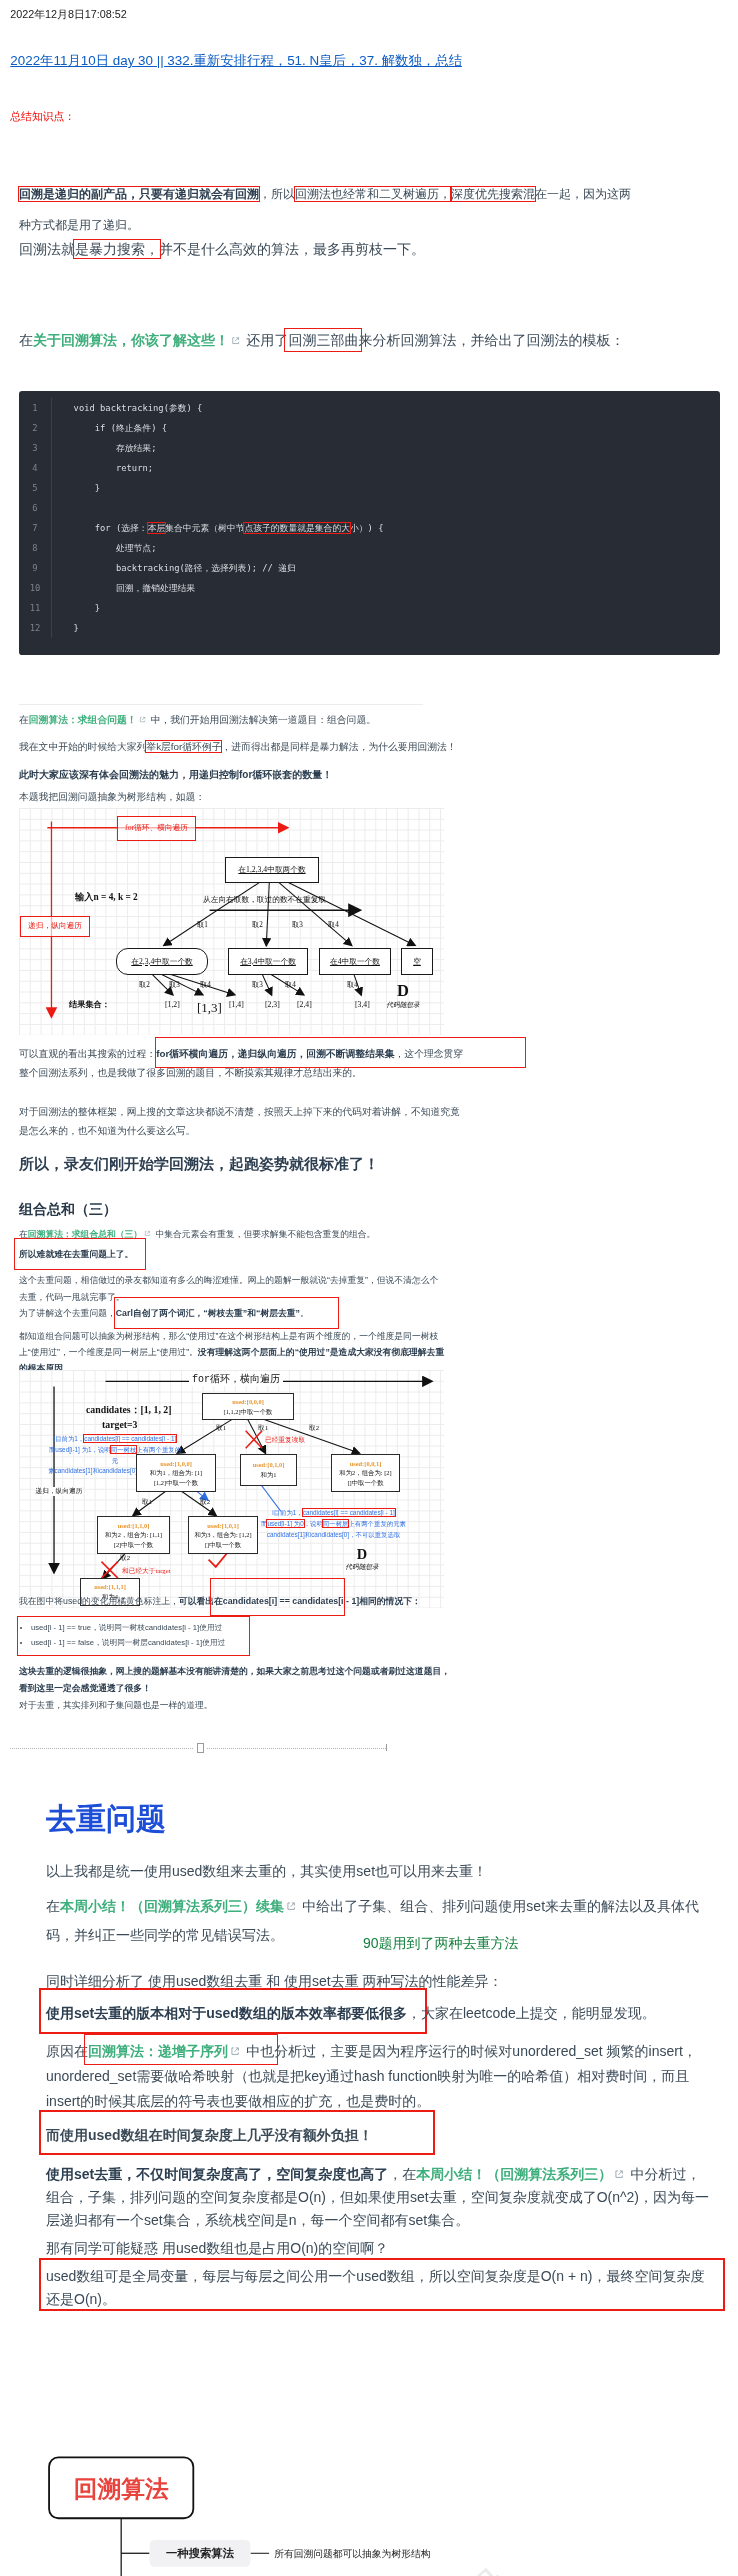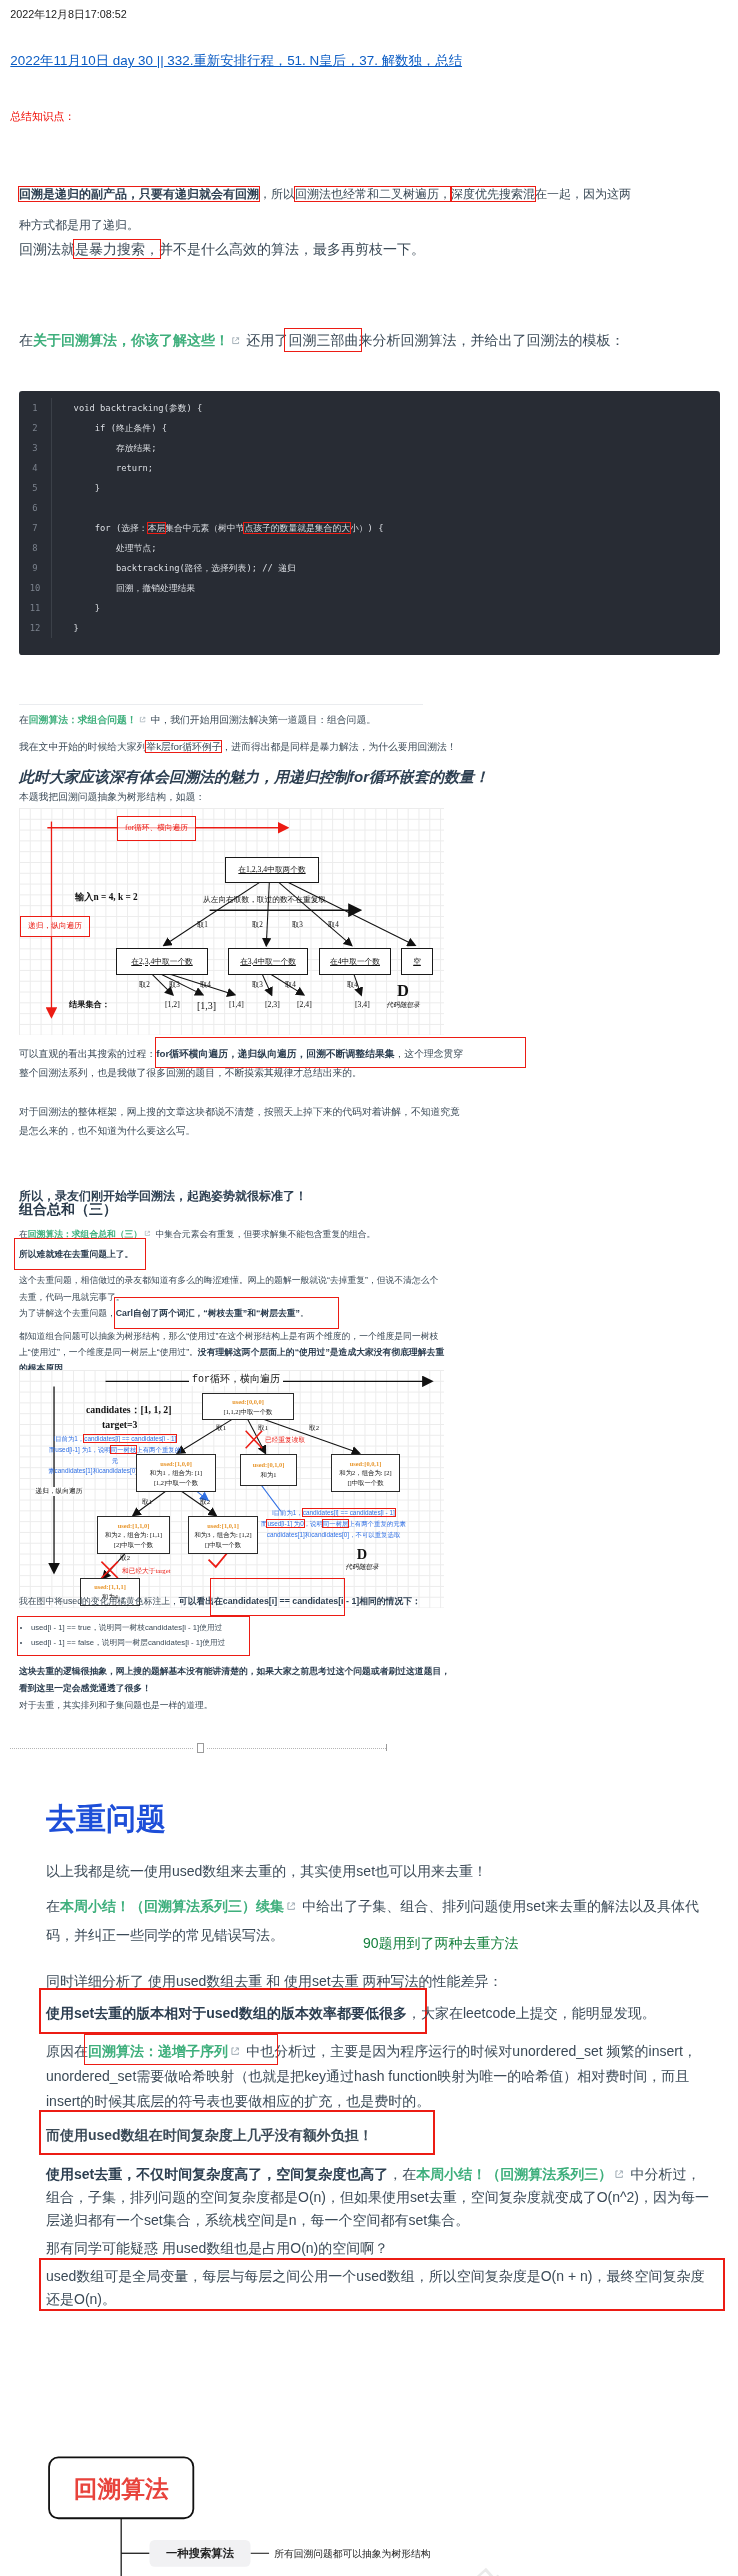--- a/index.html
+++ b/index.html
@@ -130,21 +130,21 @@
   <div class="abs" style="left:19px;top:704px;width:404px;border-top:0.5px solid #eaecef;"></div>
 
   <div class="abs" style="left:19px;top:714px;font-size:9.8px;">
     <span>在</span><span class="green-link">回溯算法：求组合问题！</span><span class="ext-icon"><svg width="7.2" height="7.2" viewBox="0 0 16 16">
           <path d="M6 3H3v10h10v-3M9 3h4v4M13 3L7 9" stroke="#9aa7b0" fill="none" stroke-width="1.5"></path>
         </svg></span><span> 中，我们开始用回溯法解决第一道题目：组合问题。</span>
   </div>
   <div class="abs" style="left:19px;top:741px;font-size:9.8px;">
     <span>我在文中开始的时候给大家列</span><span class="rb2">举k层for循环例子</span><span>，进而得出都是同样是暴力解法，为什么要用回溯法！</span>
   </div>
-  <div class="abs bold" style="left:19px;top:768px;font-size:15px;font-style:italic;">此时大家应该深有体会回溯法的魅力，用递归控制for循环嵌套的数量！</div>
+  <div class="abs bold" style="left:19px;top:768px;font-size:10px;">此时大家应该深有体会回溯法的魅力，用递归控制for循环嵌套的数量！</div>
   <div class="abs" style="left:19px;top:791px;font-size:9.8px;">本题我把回溯问题抽象为树形结构，如题：</div>
 
   <div class="abs grid" style="left:19px;top:808px;width:425px;height:227px;">
     <svg class="abs" style="left:0;top:0;" width="425" height="227" viewBox="0 0 825 440">
       <defs>
         <marker id="ab" markerWidth="9" markerHeight="9" refX="7" refY="4.5" orient="auto">
             <path d="M0,0L9,4.5L0,9z" fill="#111"></path>
           </marker>
         <marker id="ar" markerWidth="9" markerHeight="9" refX="7" refY="4.5" orient="auto">
             <path d="M0,0L9,4.5L0,9z" fill="#ec1c14"></path>
@@ -172,49 +172,49 @@
     </svg>
     <div class="rlabel" style="left:98px;top:7.7px;width:77px;height:23px;">for循环、横向遍历</div>
     <div class="rlabel" style="left:1px;top:108px;width:68px;height:18.5px;">递归，纵向遍历</div>
     <div class="abs" style="left:56px;top:83px;font-family:'Liberation Serif',serif;font-weight:bold;font-size:9.3px;color:#111;">输入n = 4, k = 2</div>
     <div class="abs" style="left:184px;top:87px;font-family:'Liberation Serif',serif;font-size:7.7px;color:#111;">从左向右取数，取过的数不在重复取</div>
     <div class="tnode" style="left:206px;top:49px;width:92px;height:24px;">在1,2,3,4中取两个数</div>
     <span class="elabel" style="left:178px;top:112px;">取1</span>
     <span class="elabel" style="left:233px;top:112px;">取2</span>
     <span class="elabel" style="left:273px;top:112px;">取3</span>
     <span class="elabel" style="left:309px;top:112px;">取4</span>
-    <div class="tnode" style="left:97px;top:140px;width:90px;height:25px;">在2,3,4中取一个数</div>
+    <div class="tnode" style="left:97px;top:140px;width:90px;height:25px;border-radius:12px;">在2,3,4中取一个数</div>
     <div class="tnode" style="left:209px;top:140px;width:78px;height:25px;text-align:center;">在3,4中取一个数</div>
     <div class="tnode" style="left:300px;top:140px;width:70px;height:25px;">在4中取一个数</div>
     <div class="tnode" style="left:382px;top:140px;width:30px;height:25px;">空</div>
     <span class="elabel" style="left:120px;top:172px;">取2</span>
     <span class="elabel" style="left:150px;top:172px;">取3</span>
     <span class="elabel" style="left:181px;top:172px;">取4</span>
     <span class="elabel" style="left:233px;top:172px;">取3</span>
     <span class="elabel" style="left:266px;top:172px;">取4</span>
     <span class="elabel" style="left:328px;top:172px;">取4</span>
     <span class="abs" style="left:50px;top:191px;font-family:'Liberation Serif',serif;font-weight:bold;font-size:8.2px;color:#111;">结果集合：</span>
     <span class="elabel" style="left:146px;top:192px;font-size:7.7px;">[1,2]</span>
-    <span class="elabel" style="left:178px;top:192px;font-size:10px;">[1,3]</span>
+    <span class="elabel" style="left:178px;top:192px;font-size:13px;">[1,3]</span>
     <span class="elabel" style="left:210px;top:192px;font-size:7.7px;">[1,4]</span>
     <span class="elabel" style="left:246px;top:192px;font-size:7.7px;">[2,3]</span>
     <span class="elabel" style="left:278px;top:192px;font-size:7.7px;">[2,4]</span>
     <span class="elabel" style="left:336px;top:192px;font-size:7.7px;">[3,4]</span>
     <div class="logo" style="left:358px;top:173px;width:52px;">
       <div class="d">D</div>
       <div class="nm">代码随想录</div>
     </div>
   </div>
 
   <div class="abs" style="left:19px;top:1045px;width:448px;font-size:9.8px;line-height:18.5px;">
     <span>可以直观的看出其搜索的过程：</span><span class="bold">for循环横向遍历，递归纵向遍历，回溯不断调整结果集</span><span>，这个理念贯穿整个回溯法系列，也是我做了很多回溯的题目，不断摸索其规律才总结出来的。</span>
   </div>
   <div class="redbox" style="left:155px;top:1037px;width:369px;height:29px;"></div>
   <div class="abs" style="left:19px;top:1103px;width:448px;font-size:9.8px;line-height:18.5px;">对于回溯法的整体框架，网上搜的文章这块都说不清楚，按照天上掉下来的代码对着讲解，不知道究竟是怎么来的，也不知道为什么要这么写。</div>
-  <div class="abs bold" style="left:19px;top:1188px;font-size:12px;">所以，录友们刚开始学回溯法，起跑姿势就很标准了！</div>
+  <div class="abs bold" style="left:19px;top:1155px;font-size:15px;">所以，录友们刚开始学回溯法，起跑姿势就很标准了！</div>
 
   <div class="abs bold" style="left:19px;top:1201px;font-size:14px;color:#273849;">组合总和（三）</div>
   <div class="abs" style="left:19px;top:1229px;font-size:8.8px;">
     <span>在</span><span class="green-link">回溯算法：求组合总和（三）</span><span class="ext-icon"><svg width="6.7" height="6.7" viewBox="0 0 16 16">
           <path d="M6 3H3v10h10v-3M9 3h4v4M13 3L7 9" stroke="#9aa7b0" fill="none" stroke-width="1.5"></path>
         </svg></span><span> 中集合元素会有重复，但要求解集不能包含重复的组合。</span>
   </div>
   <div class="redbox" style="left:14.4px;top:1238px;width:130px;height:30px;"></div>
   <div class="abs bold" style="left:19px;top:1249px;font-size:8.8px;">所以难就难在去重问题上了。</div>
   <div class="abs" style="left:19px;top:1272px;width:428px;font-size:8.8px;line-height:17px;">这个去重问题，相信做过的录友都知道有多么的晦涩难懂。网上的题解一般就说“去掉重复”，但说不清怎么个去重，代码一甩就完事了。</div>

